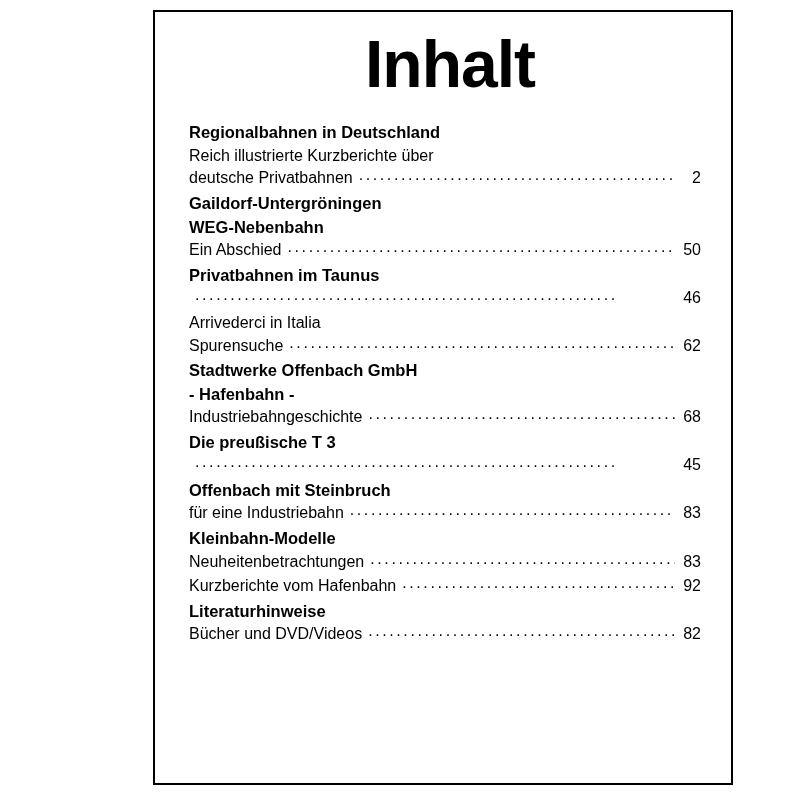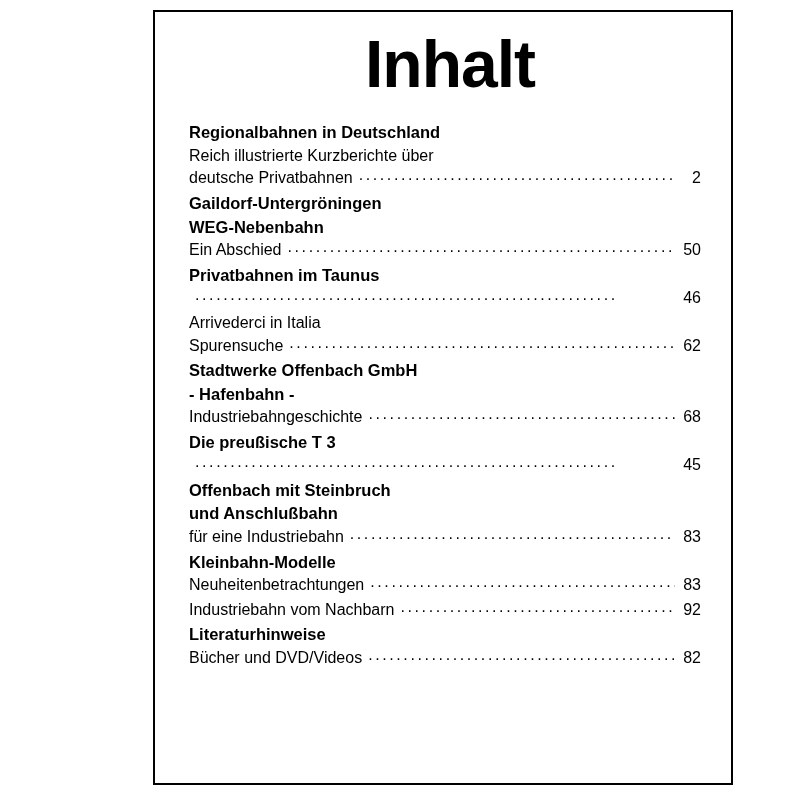--- a/index.html
+++ b/index.html
@@ -146,40 +146,39 @@
       <div class="entry">
         <div class="hl">Die preußische T 3</div>
         <div class="sub-row">
           <span class="leader">............................................................</span>
           <span class="page-no">45</span>
         </div>
       </div>
 
       <div class="entry">
         <div class="hl">Offenbach mit Steinbruch</div>
-        <div class="hl">und Anschlußbahn</div>
         <div class="sub-row">
           <span class="sub-text">für eine Industriebahn</span>
           <span class="leader">............................................................</span>
           <span class="page-no">83</span>
         </div>
       </div>
 
       <div class="entry">
         <div class="hl">Kleinbahn-Modelle</div>
         <div class="sub-row">
           <span class="sub-text">Neuheitenbetrachtungen</span>
           <span class="leader">............................................................</span>
           <span class="page-no">83</span>
         </div>
       </div>
 
       <div class="entry">
         <div class="sub-row">
-          <span class="sub-text">Industriebahn vom Nachbarn</span>
+          <span class="sub-text">Kurzberichte vom Hafenbahn</span>
           <span class="leader">............................................................</span>
           <span class="page-no">92</span>
         </div>
       </div>
 
       <div class="entry">
         <div class="hl">Literaturhinweise</div>
         <div class="sub-row">
           <span class="sub-text">Bücher und DVD/Videos</span>
           <span class="leader">............................................................</span>

